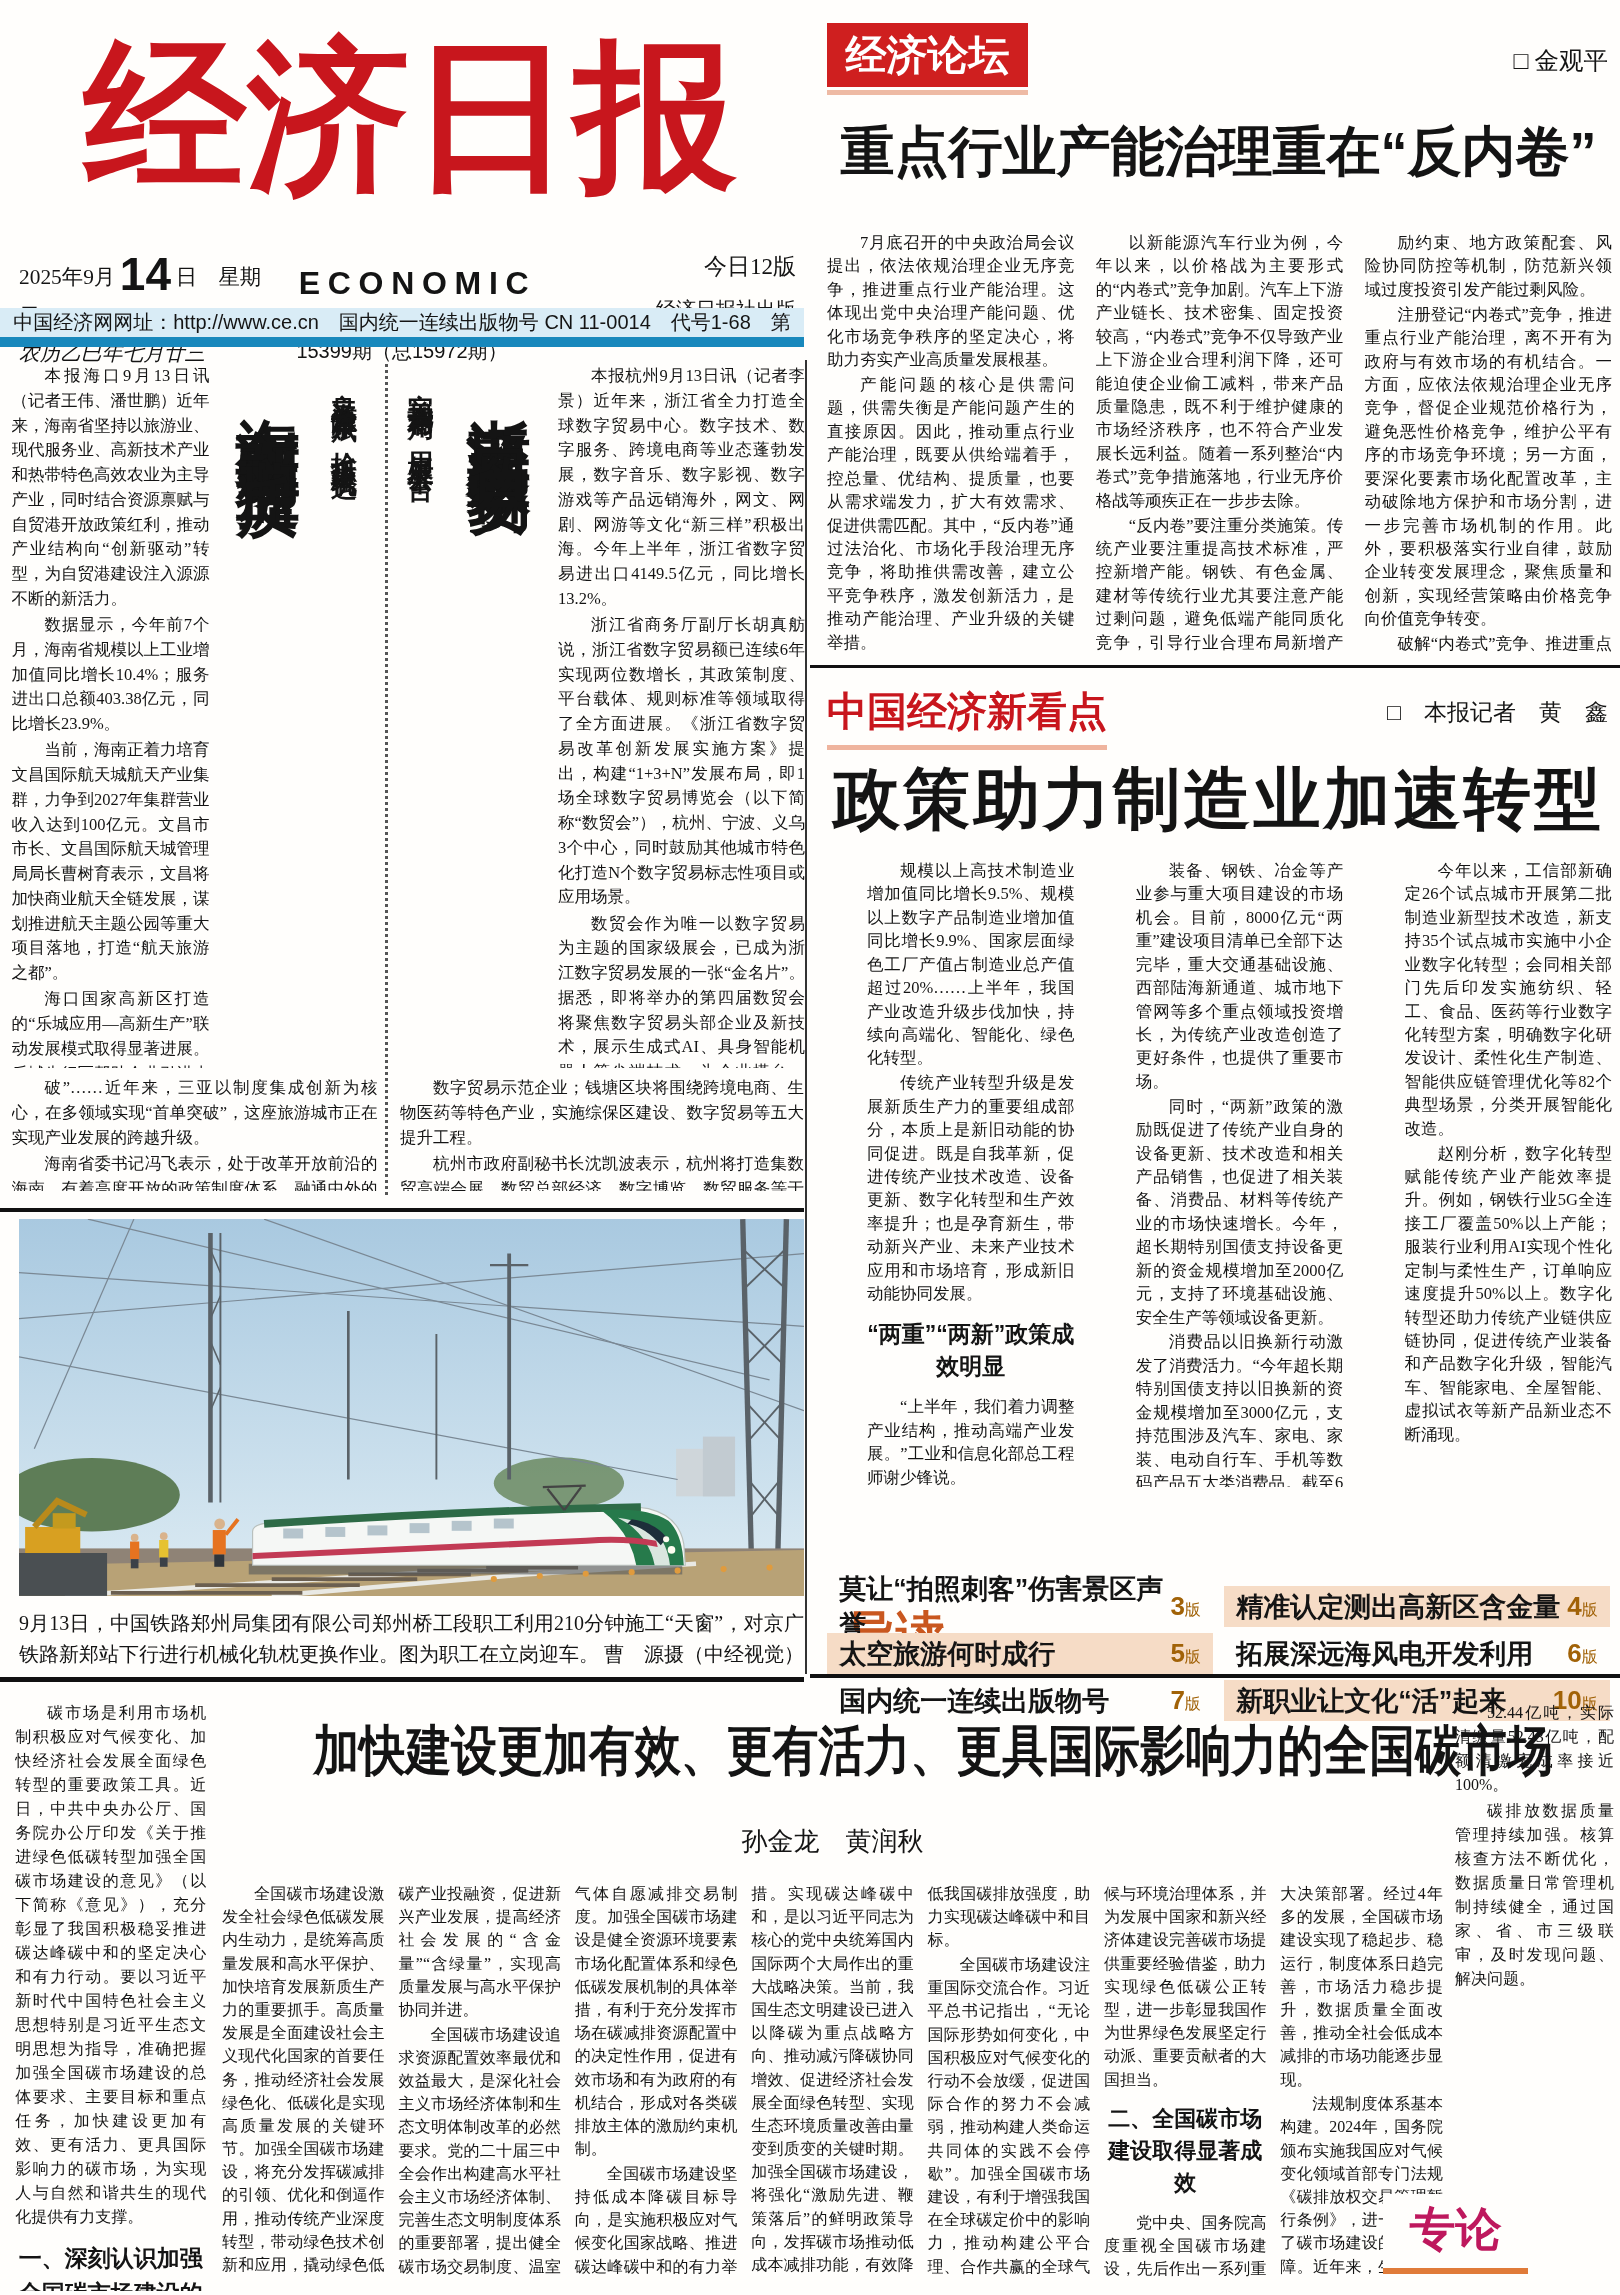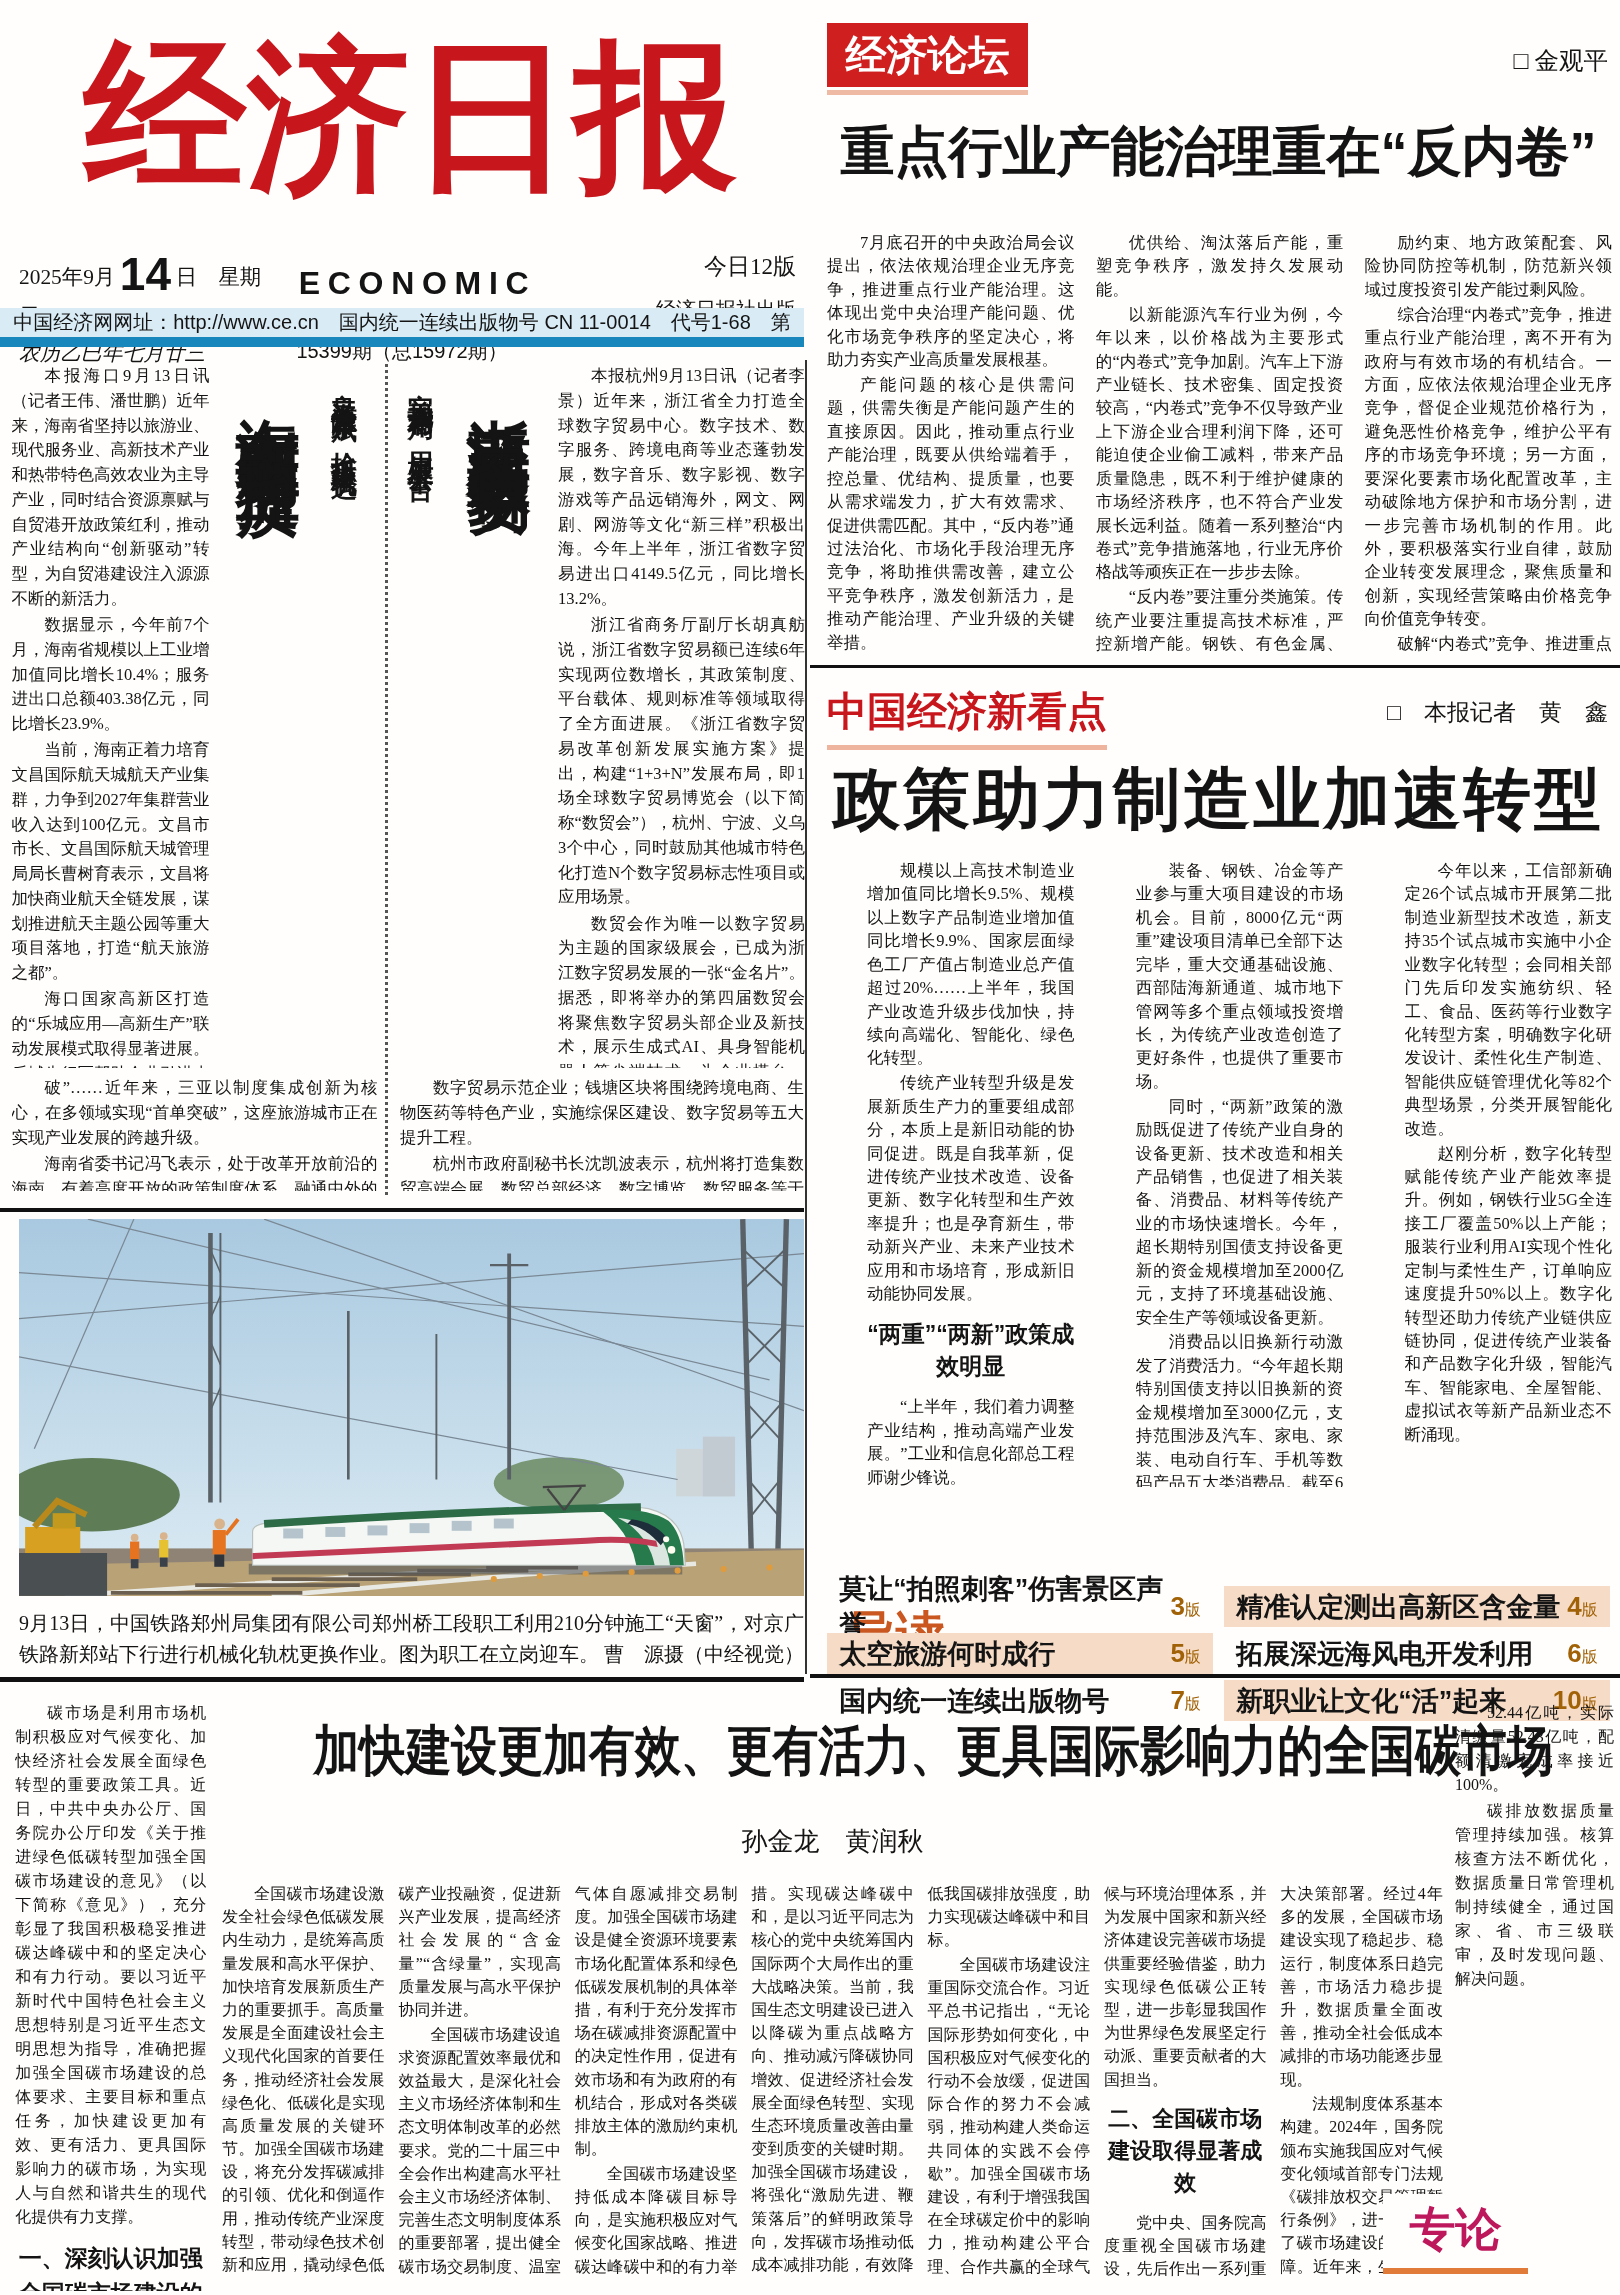--- a/index.html
+++ b/index.html
@@ -111,27 +111,26 @@
 <div class="abs" id="forum-underline"></div>
 <div class="abs" id="forum-byline">□ 金观平</div>
 <div class="abs" id="forum-headline">重点行业产能治理重在“反内卷”</div>
 <div class="abs" id="forum-cols">
   <div class="ncol">
       <p class="para">7月底召开的中央政治局会议提出，依法依规治理企业无序竞争，推进重点行业产能治理。这体现出党中央治理产能问题、优化市场竞争秩序的坚定决心，将助力夯实产业高质量发展根基。</p>
       <p class="para">产能问题的核心是供需问题，供需失衡是产能问题产生的直接原因。因此，推动重点行业产能治理，既要从供给端着手，控总量、优结构、提质量，也要从需求端发力，扩大有效需求、促进供需匹配。其中，“反内卷”通过法治化、市场化手段治理无序竞争，将助推供需改善，建立公平竞争秩序，激发创新活力，是推动产能治理、产业升级的关键举措。</p>
       <p class="para">推进重点行业“反内卷”，应着眼结构优化。当前，低端产能过剩、高端产能不足的结构失衡依然存在，若企业将有限的资源大量投入低端产能的重复竞争，用于高端产能的创新研发投入势必削弱，长期看将影响行业的创新动力。应通过制度性优化，着力调结构、</p>
     </div>
   <div class="ncol">
-      <p class="para">优供给、淘汰落后产能，重塑竞争秩序，激发持久发展动能。</p>
       <p class="para">以新能源汽车行业为例，今年以来，以价格战为主要形式的“内卷式”竞争加剧。汽车上下游产业链长、技术密集、固定投资较高，“内卷式”竞争不仅导致产业上下游企业合理利润下降，还可能迫使企业偷工减料，带来产品质量隐患，既不利于维护健康的市场经济秩序，也不符合产业发展长远利益。随着一系列整治“内卷式”竞争措施落地，行业无序价格战等顽疾正在一步步去除。</p>
       <p class="para">“反内卷”要注重分类施策。传统产业要注重提高技术标准，严控新增产能。钢铁、有色金属、建材等传统行业尤其要注意产能过剩问题，避免低端产能同质化竞争，引导行业合理布局新增产能，以标准提升倒逼落后产能退出，助力传统产业产能结构优化。新兴产业要防止盲目跟风、一哄而上，带来新的投资浪费。要加强对新兴行业技术迭代周期监测，及时调整产业政策导向，避免盲目扩张；建立并完善政策激</p>
     </div>
   <div class="ncol">
       <p class="para">励约束、地方政策配套、风险协同防控等机制，防范新兴领域过度投资引发产能过剩风险。</p>
-      <p class="para">综合治理“内卷式”竞争，推进重点行业产能治理，离不开有为政府与有效市场的有机结合。一方面，应依法依规治理企业无序竞争，督促企业规范价格行为，避免恶性价格竞争，维护公平有序的市场竞争环境；另一方面，要深化要素市场化配置改革，主动破除地方保护和市场分割，进一步完善市场机制的作用。此外，要积极落实行业自律，鼓励企业转变发展理念，聚焦质量和创新，实现经营策略由价格竞争向价值竞争转变。</p>
+      <p class="para">注册登记“内卷式”竞争，推进重点行业产能治理，离不开有为政府与有效市场的有机结合。一方面，应依法依规治理企业无序竞争，督促企业规范价格行为，避免恶性价格竞争，维护公平有序的市场竞争环境；另一方面，要深化要素市场化配置改革，主动破除地方保护和市场分割，进一步完善市场机制的作用。此外，要积极落实行业自律，鼓励企业转变发展理念，聚焦质量和创新，实现经营策略由价格竞争向价值竞争转变。</p>
       <p class="para">破解“内卷式”竞争、推进重点行业产能治理，是关乎产业健康与经济高质量发展的系统工程。从供需协同优结构、分领域精准防风险，到政府与市场形成合力，每一步探索都在为产业升级蓄能。重点行业摆脱“内卷式”竞争，不仅能夯实产业根基，也将为经济行稳致远注入新动力。</p>
     </div>
 </div>
 
 <div class="abs mid-art" id="hainan">
   <div class="abs clip mid-col" style="left:0;top:0;width:198px;height:704px;">
       <p class="para">本报海口9月13日讯（记者王伟、潘世鹏）近年来，海南省坚持以旅游业、现代服务业、高新技术产业和热带特色高效农业为主导产业，同时结合资源禀赋与自贸港开放政策红利，推动产业结构向“创新驱动”转型，为自贸港建设注入源源不断的新活力。</p>
       <p class="para">数据显示，今年前7个月，海南省规模以上工业增加值同比增长10.4%；服务进出口总额403.38亿元，同比增长23.9%。</p>
       <p class="para">当前，海南正着力培育文昌国际航天城航天产业集群，力争到2027年集群营业收入达到100亿元。文昌市市长、文昌国际航天城管理局局长曹树育表示，文昌将加快商业航天全链发展，谋划推进航天主题公园等重大项目落地，打造“航天旅游之都”。</p>
       <p class="para">海口国家高新区打造的“乐城应用—高新生产”联动发展模式取得显著进展。乐城先行区帮助企业引进未在国内注册上市的国外创新药品或器械，并运用真实世界数据政策在国内注册上市后，再利用加工增值30%内销免关税政策在海口国家高新区落地生产，这种“前店、后厂”模式推动政策联动、功能互补、优势叠加，实现了两地生物医药产业的互动发展。</p>

